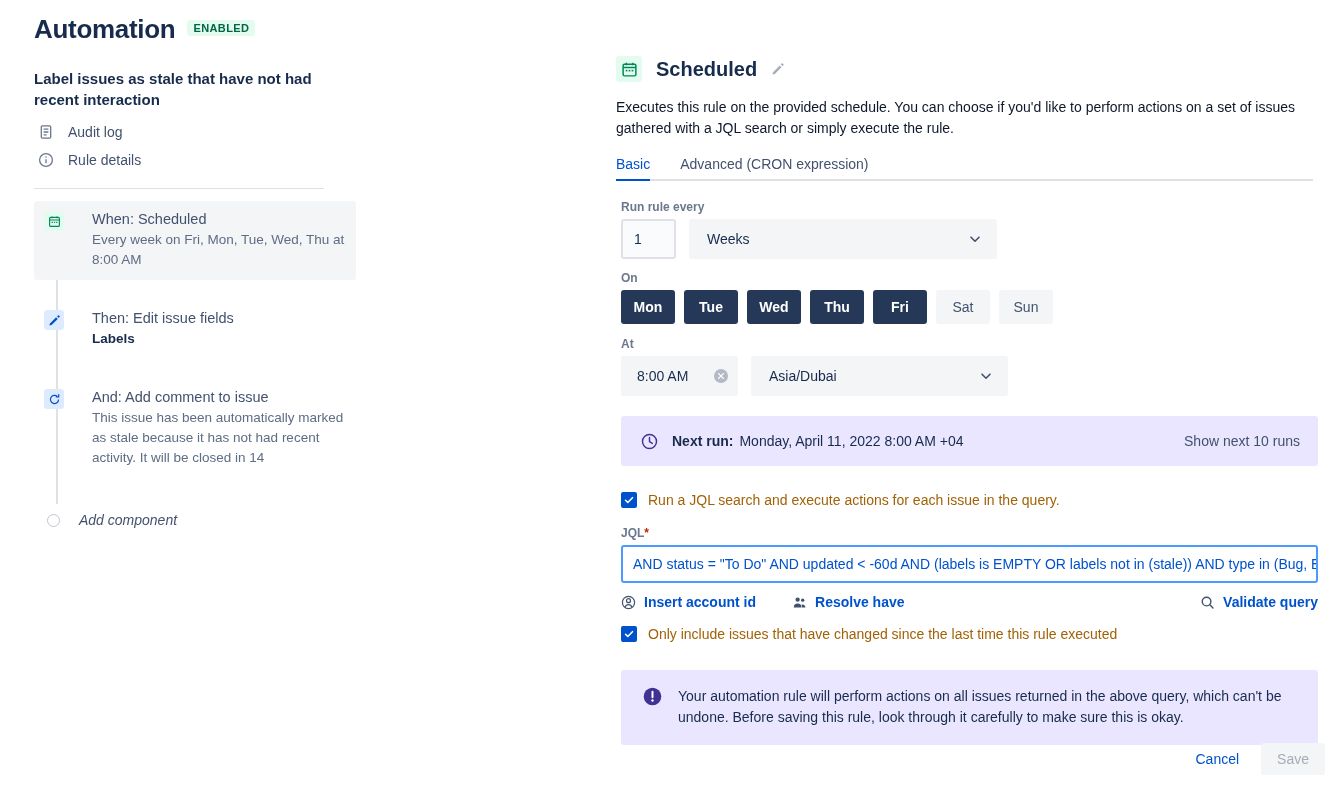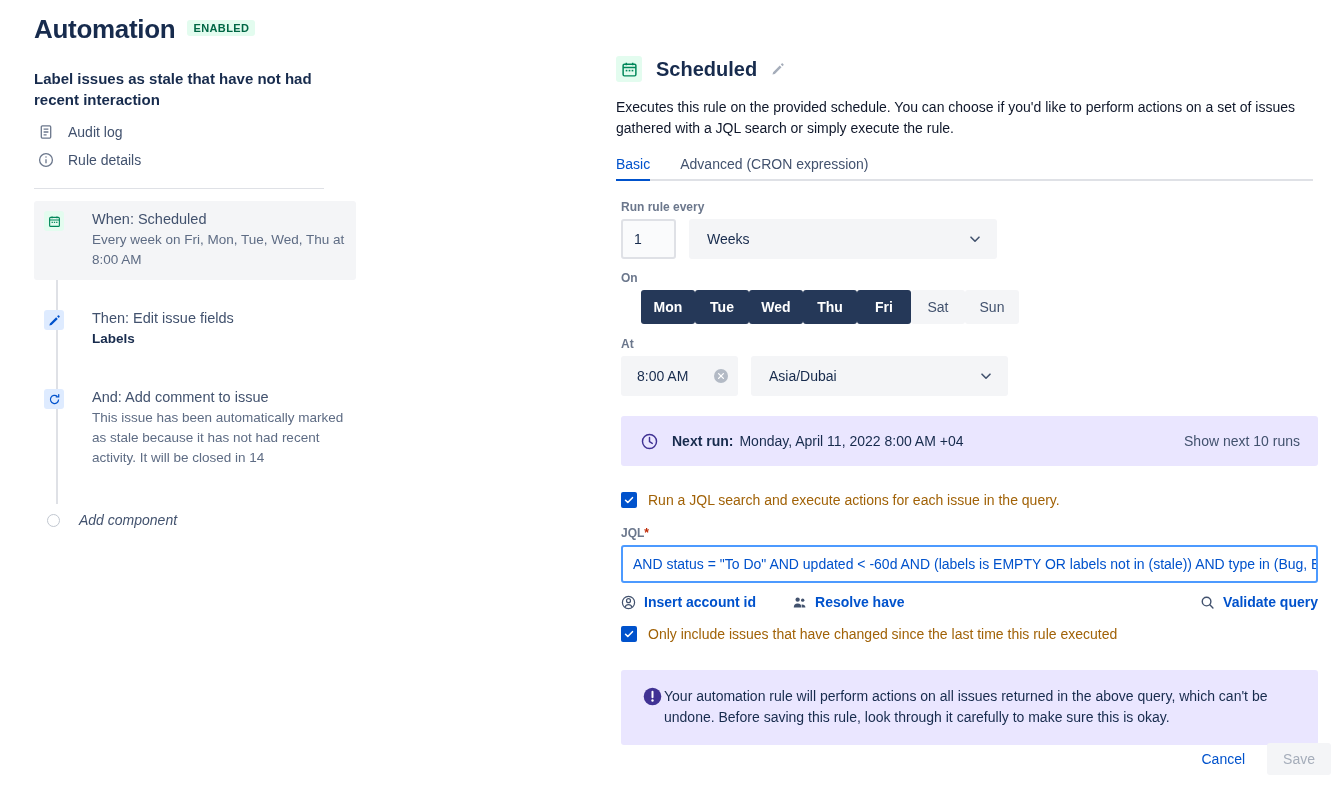--- a/index.html
+++ b/index.html
@@ -83,21 +83,21 @@
   }
   .select-box {
     height:40px; background:#f4f5f7; border:2px solid transparent; border-radius:3px;
     display:flex; align-items:center; padding:0 12px 0 16px; font-size:14px; color:#172b4d;
     cursor:pointer; position:relative;
   }
   #run-every-unit { width:308px; }
   .select-box .val { flex:1; }
   .chev { width:16px; height:16px; color:#42526e; flex:0 0 16px; }
 
-  .days-row { display:flex; gap:0; margin-top:0;margin-left:20px; }
+  .days-row { display:flex; gap:9px; margin-top:0; }
   .day-btn {
     min-width:54px; height:34px; border-radius:3px; border:none;
     display:flex; align-items:center; justify-content:center;
     font-size:14px; font-weight:700; cursor:pointer; padding:0 12px;
     font-family:"Liberation Sans", sans-serif;
   }
   .day-btn.on { background:#253858; color:#ffffff; }
   .day-btn.off { background:#f4f5f7; color:#42526e; font-weight:400; }
 
   #time-field {
@@ -136,26 +136,26 @@
   .caret { display:inline-block; width:1px; height:17px; background:#172b4d; margin-left:1px; vertical-align:-3px; }
 
   .links-row { display:flex; align-items:center; margin-top:11px; width:697px; }
   .link-item { display:flex; align-items:center; gap:8px; cursor:pointer; font-size:14px; color:#0052cc; font-weight:600; }
   .link-item .lk-icon { width:15px; height:15px; flex:0 0 15px; color:#42526e; }
   #insert-account-link { margin-right:36px; }
   #validate-query-link { margin-left:auto; }
 
   #warning-banner {
     margin-top:27px; width:697px; background:#eae6ff; border-radius:3px;
-    display:flex; gap:2px; padding:16px 20px 17px 22px;
+    display:flex; gap:16px; padding:16px 20px 17px 22px;
   }
   #warning-icon { width:19px; height:19px; flex:0 0 19px; color:#403294; margin-top:1px; }
   #warning-text { font-size:14px; line-height:21px; color:#172b4d; }
 
-  #footer-actions { position:absolute; right:4px; bottom:12px; display:flex; align-items:center; gap:12px;margin-top:48px; }
+  #footer-actions { position:absolute; right:10px; bottom:12px; display:flex; align-items:center; gap:12px;margin-top:48px; }
   #cancel-button { font-size:14px; color:#0052cc; background:none; border:none; cursor:pointer; padding:7px 10px; font-family:"Liberation Sans", sans-serif; }
   #save-button {
     font-size:14px; color:#a5adba; background:#f4f5f7; border:none; border-radius:3px;
     padding:8px 16px; cursor:default; font-family:"Liberation Sans", sans-serif;
   }
 </style>
 </head>
 <body>
 
 <div id="left-panel">

